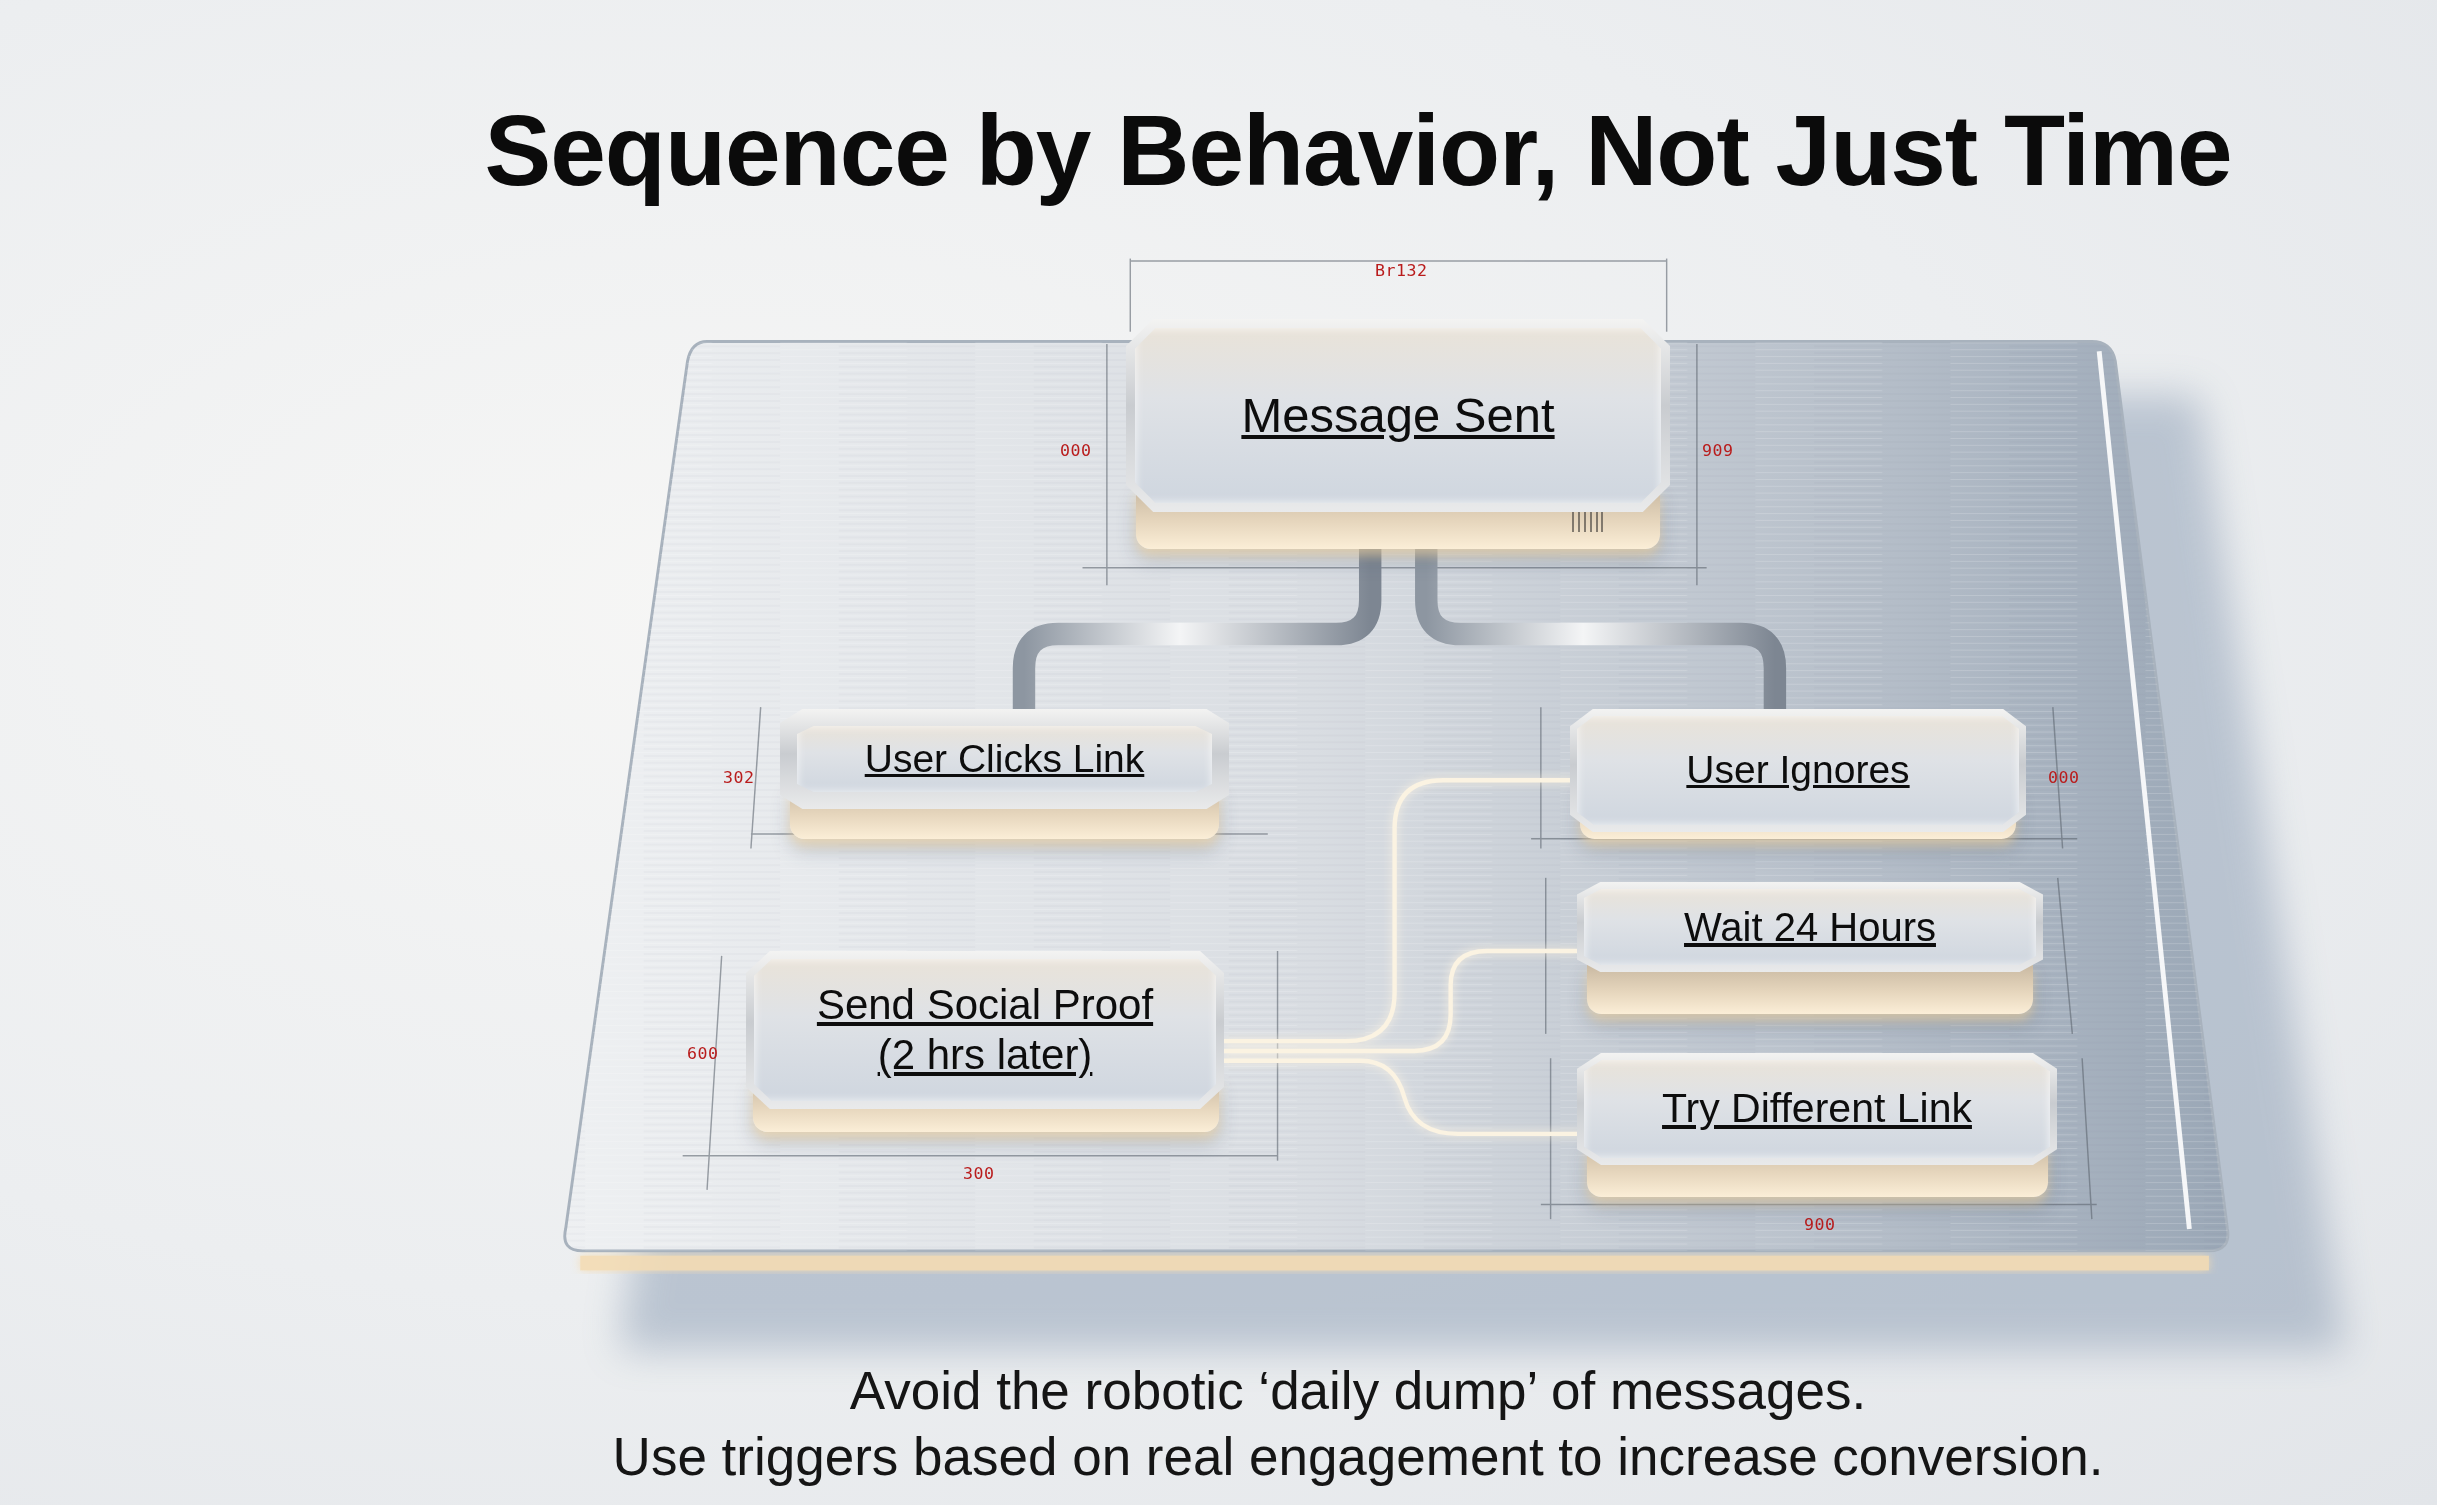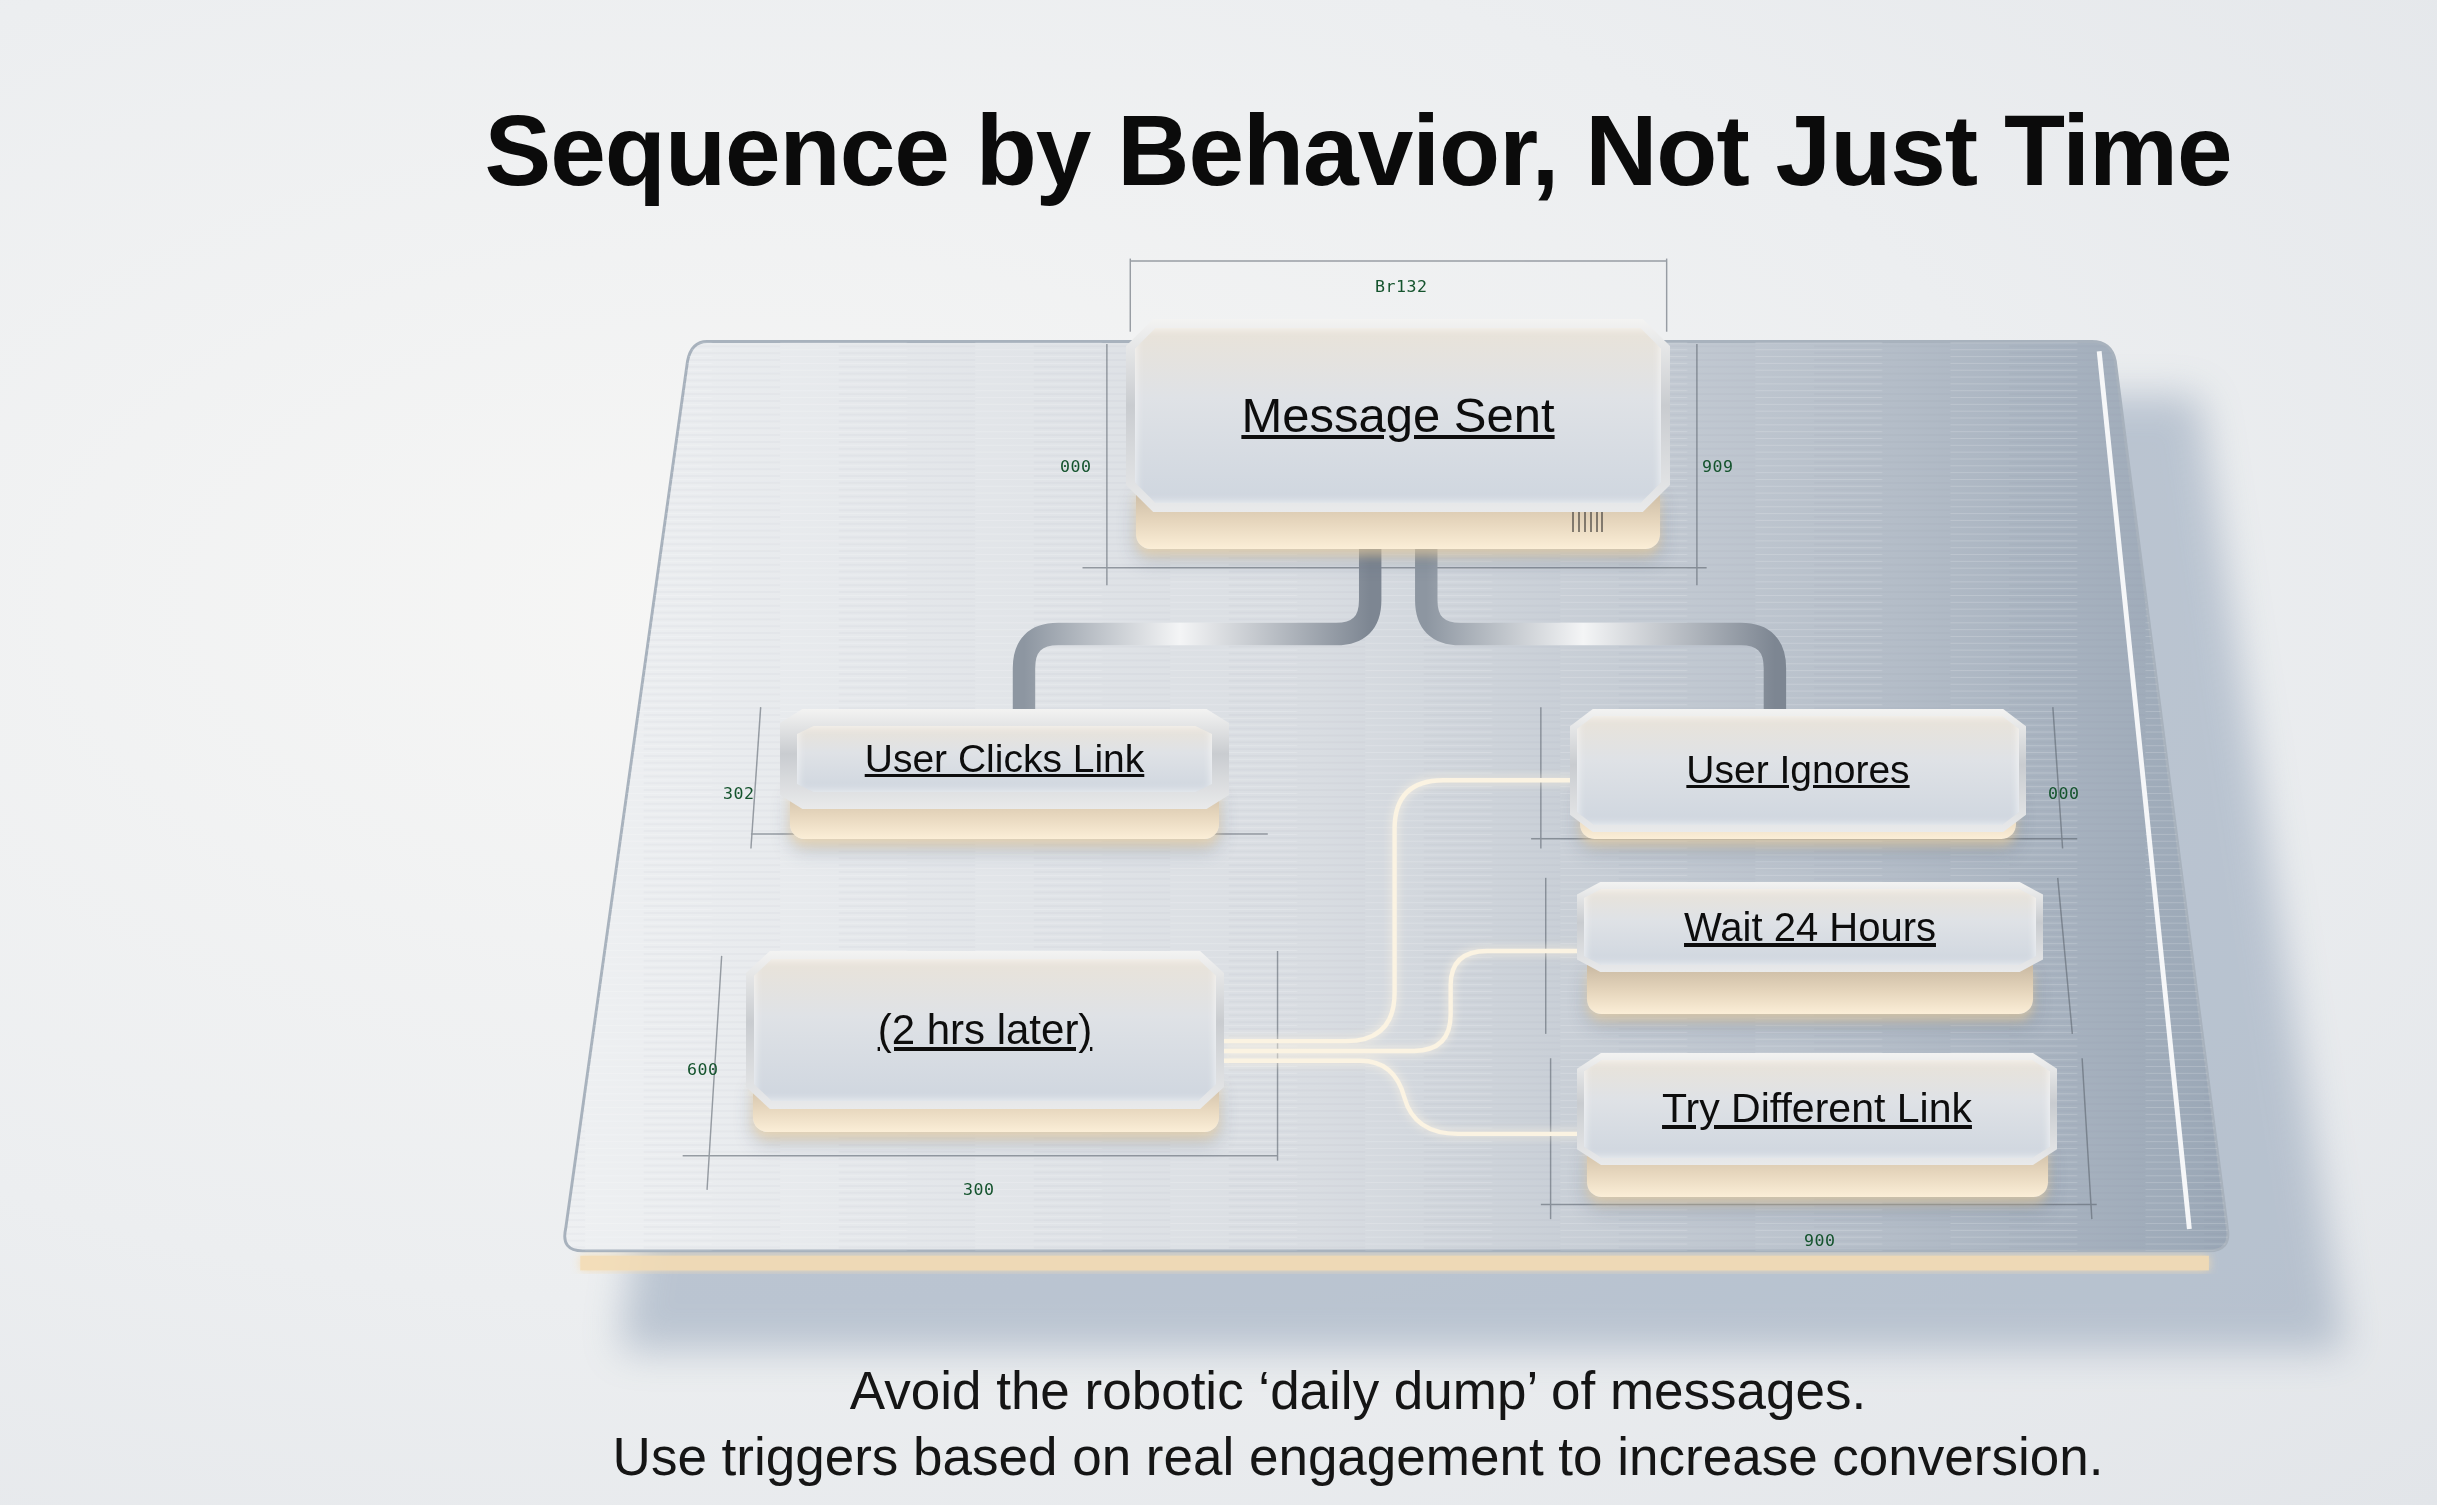--- a/index.html
+++ b/index.html
@@ -16,21 +16,21 @@
     .caption {
       position: absolute; left: 0; width: 2716px; text-align: center;
       font-family: "Liberation Sans", sans-serif; font-size: 53px; color: #151515;
     }
     .cap1 { top: 1360px; }
     .cap2 { top: 1426px; }
     svg.stage { position: absolute; left: 0; top: 0; }
 
     .dim-label {
       position: absolute; font-family: "DejaVu Sans Mono", monospace;
-      font-size: 16.6px; color: #14532d; letter-spacing: 0.5px; margin-top: 16px;
+      font-size: 16.6px; color: #b91c1c; letter-spacing: 0.5px;
     }
 
     .node {
       position: absolute; box-sizing: border-box;
       display: flex; align-items: center; justify-content: center; text-align: center;
       color: #0d0d0d; font-family: "Liberation Sans", sans-serif;
       clip-path: polygon(5% 0, 95% 0, 100% 14%, 100% 86%, 95% 100%, 5% 100%, 0 86%, 0 14%);
       background: linear-gradient(180deg, #f3f3f2 0%, #c9ccd0 45%, #e9eaeb 100%);
       padding: 8.8px;
     }
@@ -156,20 +156,21 @@
 <div class="node" style="left:1126px; top:319px; width:544px; height:193px; font-size:49px;">
   <div class="node-inner">Message Sent</div>
 </div>
 
 <div class="node" style="left:780px; top:709px; width:449px; height:100px; font-size:39px; padding:17px;">
   <div class="node-inner">User Clicks Link</div>
 </div>
 
 <div class="node" style="left:746px; top:951px; width:478px; height:158px; font-size:42px; padding:7.8px;">
   <div class="node-inner" style="flex-direction:column;">
+    <span>Send Social Proof</span>
     <span>(2 hrs later)</span>
   </div>
 </div>
 
 <div class="node" style="left:1570px; top:709px; width:456px; height:123px; font-size:39px; padding:6.8px;">
   <div class="node-inner">User Ignores</div>
 </div>
 
 <div class="node" style="left:1577px; top:882px; width:466px; height:90px; font-size:40px; padding:6.8px;">
   <div class="node-inner">Wait 24 Hours</div>

